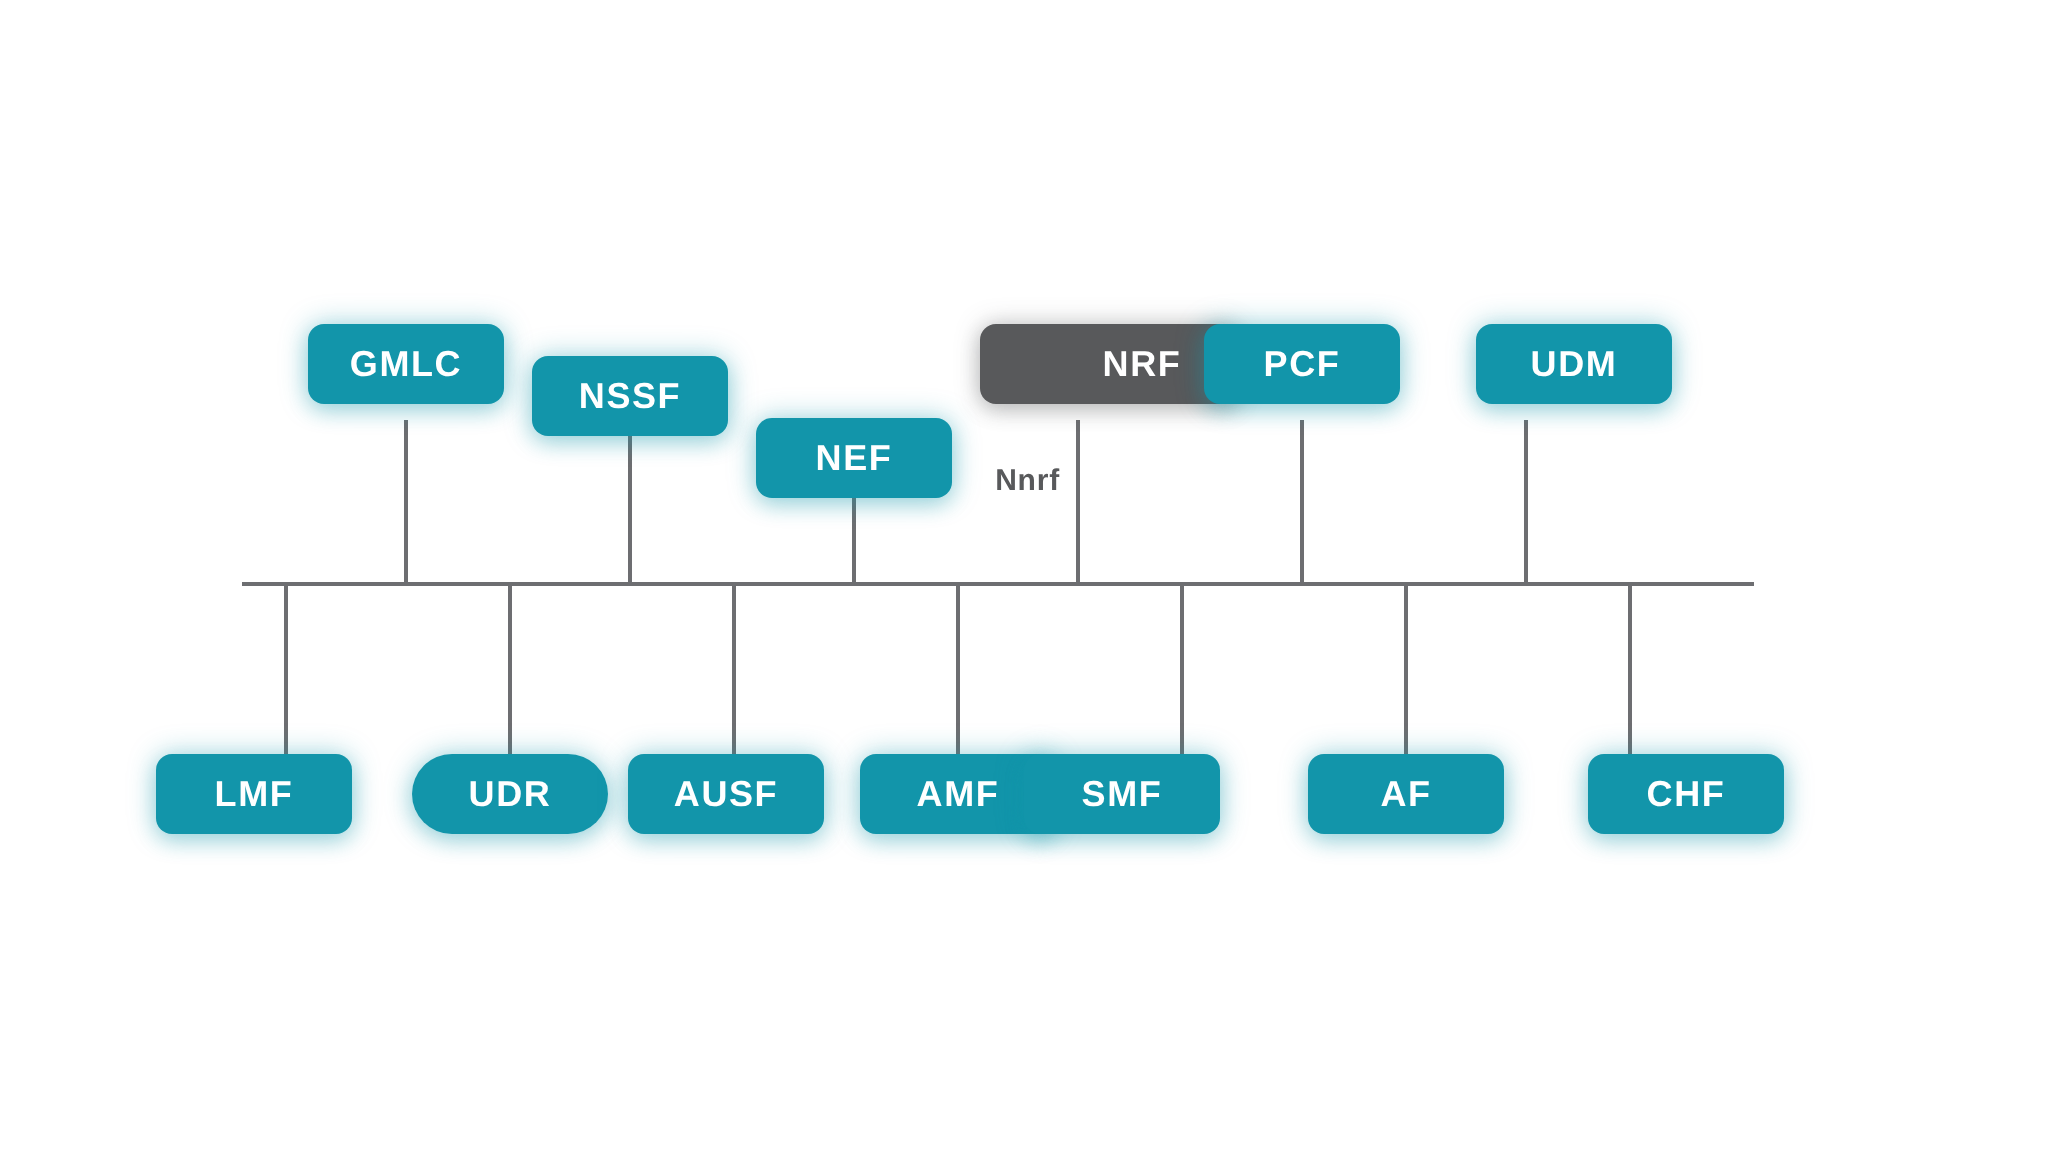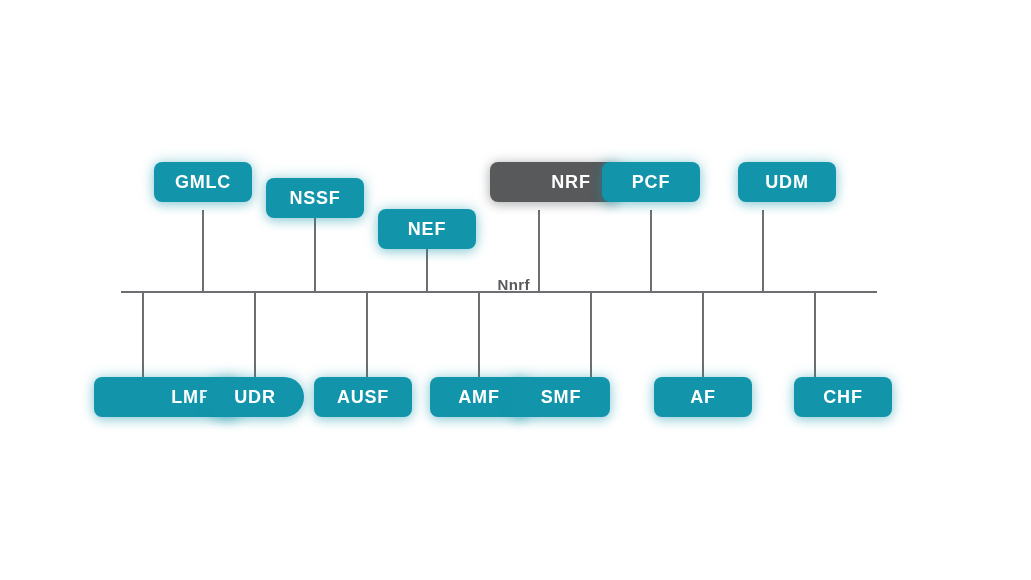--- a/index.html
+++ b/index.html
@@ -52,21 +52,20 @@
   .bus-label {
     position: absolute;
     left: 460px;
     top: 232px;
     width: 70px;
     text-align: right;
     font-size: 15px;
     font-weight: bold;
     letter-spacing: 0.4px;
     color: var(--ifaceText, #58595b);
-    margin-top: 44px;
   }
 </style>
 </head>
 <body>
 
 <div class="canvas">
   <div class="bus" id="bus" style="left: 121px; top: 291px; width: 756px;"></div>
   <div id="connectors">
       <div class="connector" style="left: 202px; top: 210px; height: 83px;"></div>
       <div class="connector" style="left: 314px; top: 210px; height: 83px;"></div>
@@ -96,21 +95,21 @@
         <span class="node-label">NRF</span>
       </div>
       <div class="node teal" style="left: 602px; top: 162px;">
         <span class="node-label">PCF</span>
       </div>
       <div class="node teal" style="left: 714px; top: 162px; margin-left: 24px;">
         <span class="node-label">UDM</span>
       </div>
     </div>
   <div id="bottom-row">
-      <div class="node teal" style="left: 94px; top: 377px; padding-left: 48px;">
+      <div class="node teal" style="left: 78px; top: 377px;">
         <span class="node-label">LMF</span>
       </div>
       <div class="node teal" style="left: 206px; top: 377px; border-radius: 21px;">
         <span class="node-label">UDR</span>
       </div>
       <div class="node teal" style="left: 314px; top: 377px;">
         <span class="node-label">AUSF</span>
       </div>
       <div class="node teal" style="left: 430px; top: 377px;">
         <span class="node-label">AMF</span>

